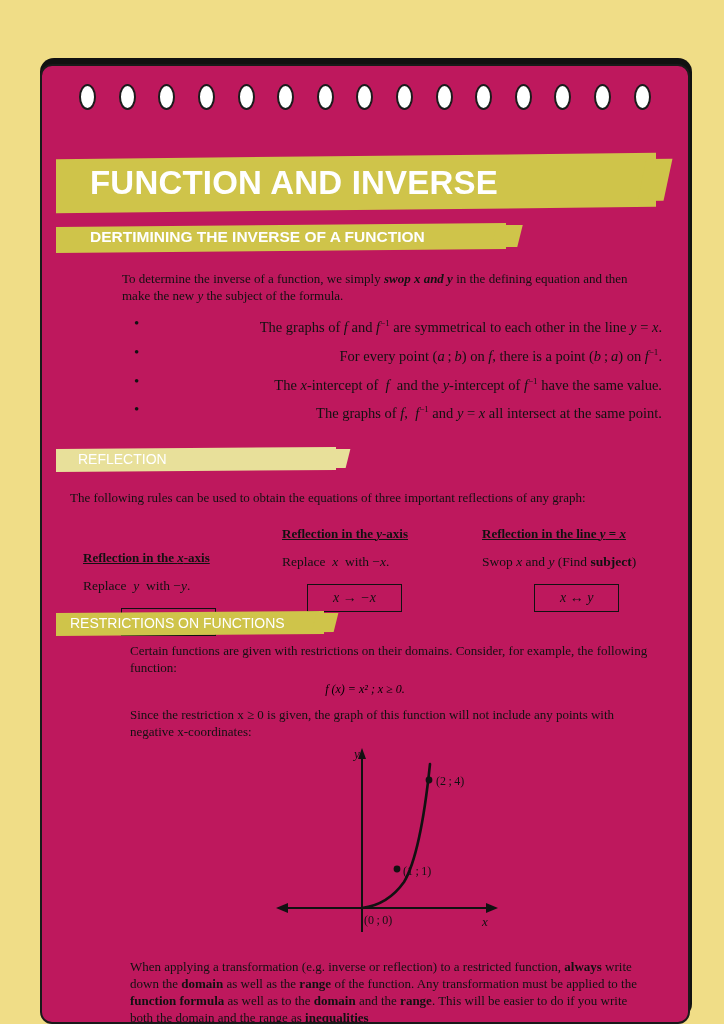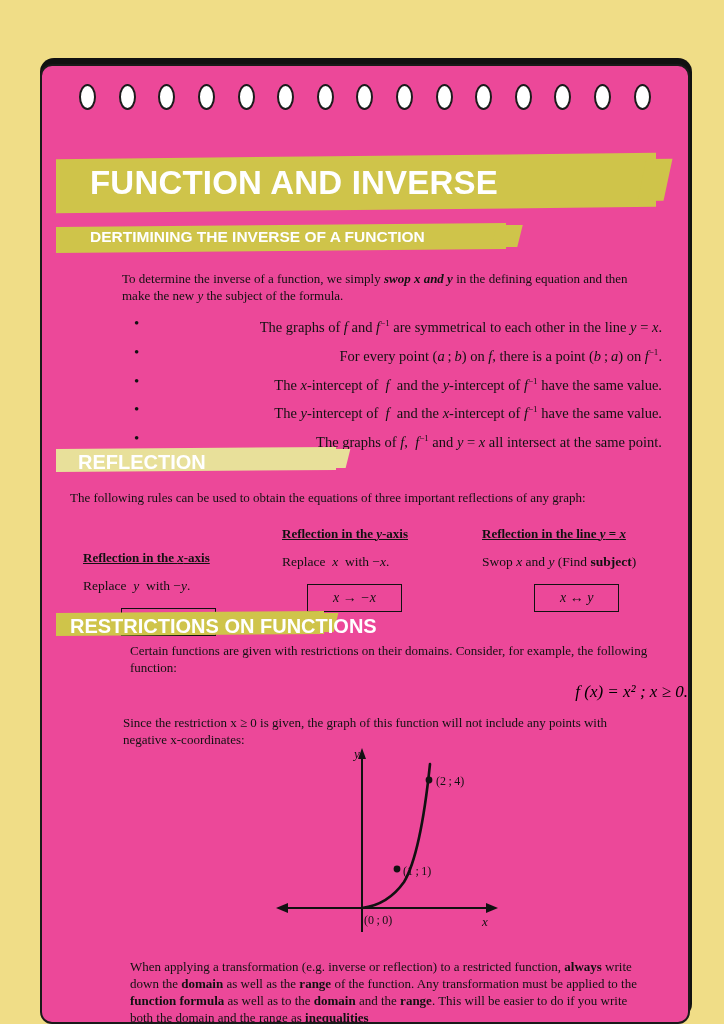--- a/index.html
+++ b/index.html
@@ -24,21 +24,21 @@
     height: 960px;
     background: #111111;
     border-radius: 14px;
   }
   .page {
     position: absolute;
     left: 40px;
     top: 64px;
     width: 646px;
     height: 956px;
-    background: #ec4899;
+    background: #be185d;
     border: 2px solid #1a1a1a;
     border-radius: 12px;
     overflow: hidden;
   }
   .spiral-row {
     position: absolute;
     top: 16px;
     left: 0;
     width: 100%;
     height: 30px;
@@ -142,22 +142,22 @@
     right: -12px;
     top: 2px;
     width: 22px;
     height: 19px;
     background: inherit;
     transform: skewX(-14deg);
   }
   .section-text {
     position: absolute;
     font-family: "Liberation Sans", sans-serif;
-    font-weight: bold;
-    font-size: 20px;
+    font-weight: normal;
+    font-size: 14px;
     color: #ffffff;
     text-align: right;
   }
 
   
   .para {
     position: absolute;
     font-size: 13px;
     line-height: 17px;
     color: #111;
@@ -216,22 +216,22 @@
     display: inline-block;
     border: 1.3px solid #111;
     padding: 5px 25px;
     font-size: 14px;
     font-style: italic;
   }
 
   .eq-center {
     position: absolute;
     width: 100%;
-    text-align: right;
-    font-size: 17px;
+    text-align: center;
+    font-size: 12px;
     font-style: italic;
   }
 
   .graph {
     position: absolute;
   }
   .graph text {
     font-family: "Liberation Serif", serif;
     font-size: 12px;
     fill: #111;
@@ -282,23 +282,20 @@
       <li>
         The graphs of <span class="italic">f</span> and <span class="italic">f</span><sup class="inv">−1</sup> are symmetrical to each other in the line <span class="italic">y</span> = <span class="italic">x</span>.
       </li>
       <li>
         For every point (<span class="italic">a</span> ; <span class="italic">b</span>) on <span class="italic">f</span>, there is a point (<span class="italic">b</span> ; <span class="italic">a</span>) on <span class="italic">f</span><sup class="inv">−1</sup>.
       </li>
       <li>
         The <span class="italic">x</span>-intercept of &nbsp;<span class="italic">f</span>&nbsp; and the <span class="italic">y</span>-intercept of <span class="italic">f</span><sup class="inv">−1</sup> have the same value.
       </li>
       <li>
-        The <span class="italic">y</span>-intercept of &nbsp;<span class="italic">f</span>&nbsp; and the <span class="italic">x</span>-intercept of <span class="italic">f</span><sup class="inv">−1</sup> have the same value.
-      </li>
-      <li>
         The graphs of <span class="italic">f</span>, &nbsp;<span class="italic">f</span><sup class="inv">−1</sup> and <span class="italic">y</span> = <span class="italic">x</span> all intersect at the same point.
       </li>
     </ul>
 
     <div class="section-banner" style="left:14px; top:336px; width:280px;"></div>
     <div class="section-text" style="left:36px; top:339px;">REFLECTION</div>
 
     <div class="para" style="left:28px; top:377px; width:600px;">The following rules can be used to obtain the equations of three important reflections of any graph:</div>
 
     <div style="position:absolute; left:0; top:414px; width:100%; height:110px;">
@@ -323,21 +320,21 @@
 
     <div class="section-banner dark" style="left:14px; top:500px; width:268px;"></div>
     <div class="section-text" style="left:28px; top:503px;">RESTRICTIONS ON FUNCTIONS</div>
 
     <div class="para" style="left:88px; top:530px; width:525px;">Certain functions are given with restrictions on their domains. Consider, for example, the following function:</div>
 
     <div class="eq-center" style="top:570px;">
       <span>f (x) = x²  ;  x ≥ 0.</span>
     </div>
 
-    <div class="para" style="left:81px; top:594px; width:520px;margin-top:8px;">Since the restriction  x ≥ 0  is given, the graph of this function will not include any points with negative x-coordinates:</div>
+    <div class="para" style="left:88px; top:594px; width:520px;">Since the restriction  x ≥ 0  is given, the graph of this function will not include any points with negative x-coordinates:</div>
 
     <svg class="graph" style="left:224px; top:630px;" width="250" height="200" viewBox="0 0 250 200">
 
       <line x1="96" y1="190" x2="96" y2="14" stroke="#111" stroke-width="2"></line>
       <polygon points="96,6 92,17 100,17" fill="#111"></polygon>
 
       <line x1="20" y1="166" x2="222" y2="166" stroke="#111" stroke-width="2"></line>
       <polygon points="232,166 220,161 220,171" fill="#111"></polygon>
       <polygon points="10,166 22,161 22,171" fill="#111"></polygon>
 

